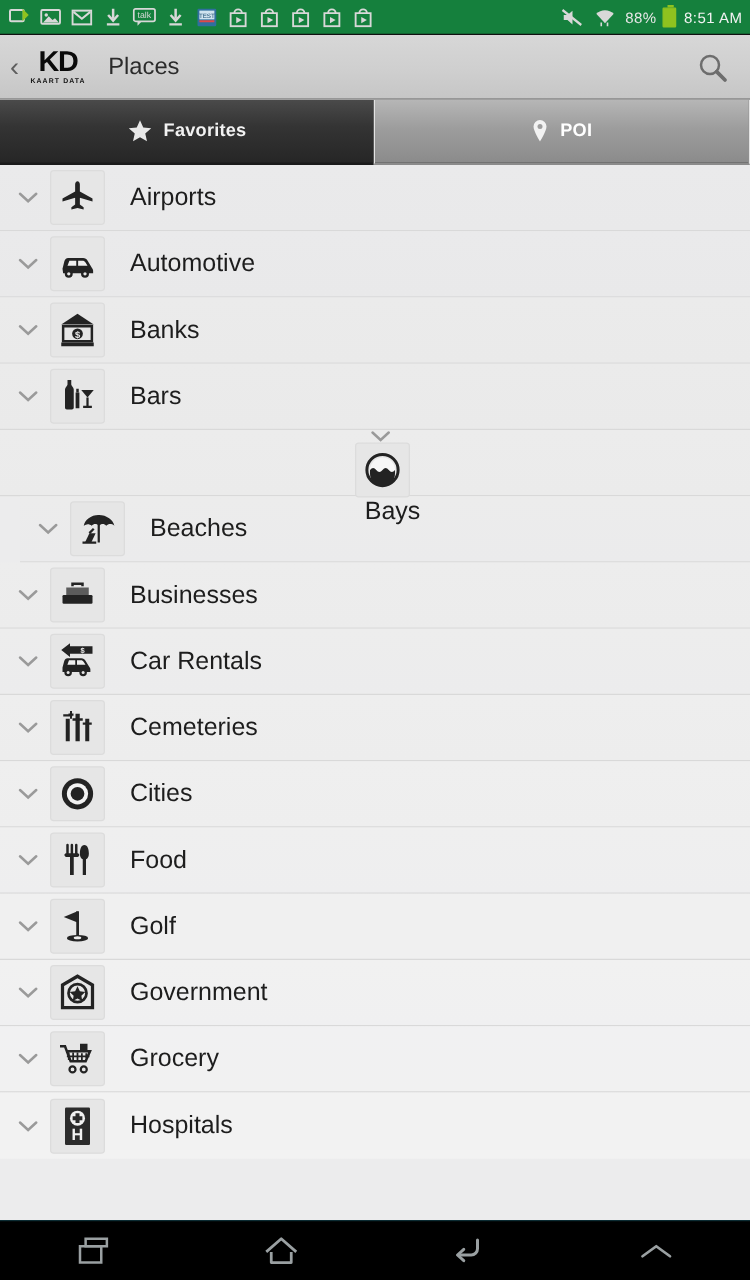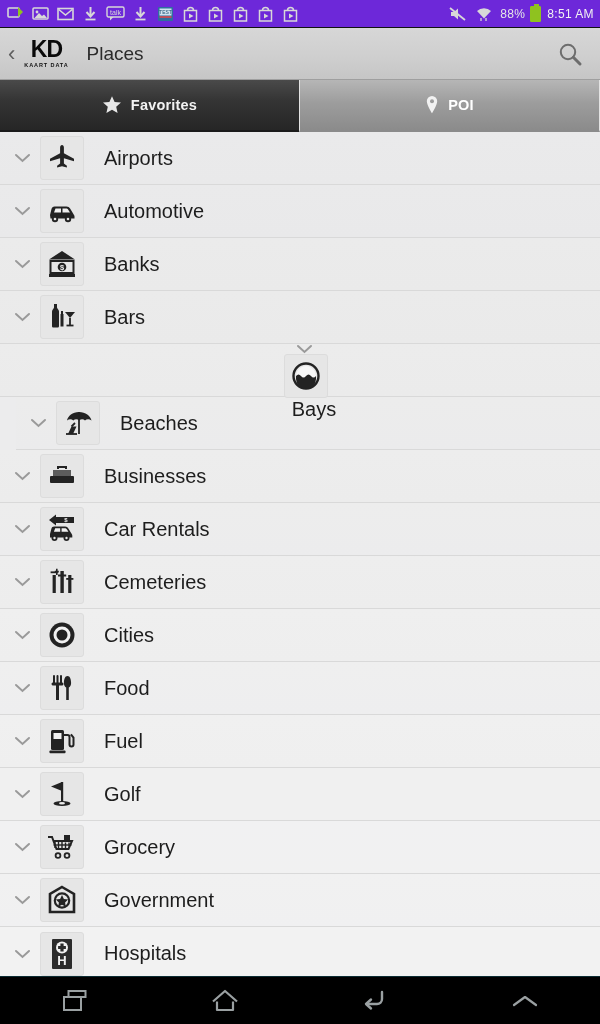--- a/index.html
+++ b/index.html
@@ -7,21 +7,21 @@
     width:600px; height:1024px;
     background:#000;
     font-family:"Liberation Sans", sans-serif;
     overflow:hidden;
   }
   #app { position:relative; width:600px; height:1024px; }
 
   
   .statusbar {
     height:28px; width:100%;
-    background:#6d28d9;
+    background:#15803d;
     display:flex; align-items:center;
     padding:0 6px 0 4px;
     border-bottom:1px solid #111;
   }
   .sb-left { display:flex; align-items:center; gap:3px; flex:1; }
   .sb-right { display:flex; align-items:center; gap:5px; }
   .sb-ico {
     width:22px; height:20px;
     display:flex; align-items:center; justify-content:center;
     color:#d8d8d8;
@@ -465,87 +465,71 @@
           <svg width="28" height="30" viewBox="0 0 28 30">
             <path d="M6 3 v7 M9.5 3 v7 M13 3 v7" stroke="#232323" stroke-width="2" stroke-linecap="round"></path>
             <path d="M4.6 9.5 h9.8 a1 1 0 0 1 -1 3 h-7.8 a1 1 0 0 1 -1 -3 z" fill="#232323"></path>
             <rect x="8" y="12" width="3" height="15" fill="#232323"></rect>
             <path d="M19.5 3 c2.6 0 3.6 3.5 3.6 7 c0 2.6 -1.2 4 -2.3 4.4 v12.6 h-2.6 v-12.6 c-1.1 -0.4 -2.3 -1.8 -2.3 -4.4 c0 -3.5 1 -7 3.6 -7 z" fill="#232323"></path>
           </svg>
         </span>
       <span class="row-label">Food</span>
     </div>
 
-    <div class="row" style="background:linear-gradient(to bottom,#f0f0f0,#efefef);">
-      <span class="chev">
-          <svg width="17" height="10" viewBox="0 0 17 10">
-            <path d="M2 2 L8.5 8 L15 2" fill="none" stroke="#9a9a9a" stroke-width="2" stroke-linecap="round"></path>
-          </svg>
-        </span>
-      <span class="icon-box">
-          <svg width="30" height="30" viewBox="0 0 30 30">
-            <rect x="4" y="4" width="13" height="20" rx="1.5" fill="#232323"></rect>
-            <rect x="6.5" y="7" width="8" height="6" fill="#f2f2f2"></rect>
-            <rect x="2.5" y="24.5" width="16" height="2.8" rx="0.8" fill="#232323"></rect>
-            <path d="M17 9 h3.5 c1.2 0 2 0.8 2 2 v7.5 a2 2 0 0 0 4 0 v-7 l-2.6 -3.2" fill="none" stroke="#232323" stroke-width="2"></path>
-          </svg>
-        </span>
-      <span class="row-label">Fuel</span>
-    </div>
 
     <div class="row" style="background:linear-gradient(to bottom,#f0f0f0,#f0f0f0);">
       <span class="chev">
           <svg width="17" height="10" viewBox="0 0 17 10">
             <path d="M2 2 L8.5 8 L15 2" fill="none" stroke="#9a9a9a" stroke-width="2" stroke-linecap="round"></path>
           </svg>
         </span>
       <span class="icon-box">
           <svg width="30" height="30" viewBox="0 0 30 30">
             <path d="M15 3 L4 7.5 L15 12 Z" fill="#232323"></path>
             <rect x="14" y="3" width="2.2" height="21" fill="#232323"></rect>
             <ellipse cx="15" cy="24.5" rx="8.5" ry="2.6" fill="#232323"></ellipse>
             <ellipse cx="15" cy="24.2" rx="3" ry="1.2" fill="#ececec"></ellipse>
           </svg>
         </span>
       <span class="row-label">Golf</span>
+    </div>
+
+    <div class="row" style="background:linear-gradient(to bottom,#f1f1f1,#f0f0f1);">
+      <span class="chev">
+          <svg width="17" height="10" viewBox="0 0 17 10">
+            <path d="M2 2 L8.5 8 L15 2" fill="none" stroke="#9a9a9a" stroke-width="2" stroke-linecap="round"></path>
+          </svg>
+        </span>
+      <span class="icon-box">
+          <svg width="30" height="30" viewBox="0 0 30 30">
+            <path d="M15 2 L27 9 V27 H3 V9 Z" fill="none" stroke="#232323" stroke-width="2.6"></path>
+            <circle cx="15" cy="15.5" r="7.2" fill="none" stroke="#232323" stroke-width="2.2"></circle>
+            <path d="M15 10 L16.9 13.9 L21.2 14.5 L18.1 17.5 L18.8 21.7 L15 19.7 L11.2 21.7 L11.9 17.5 L8.8 14.5 L13.1 13.9 Z" fill="#232323"></path>
+          </svg>
+        </span>
+      <span class="row-label">Government</span>
     </div>
 
     <div class="row" style="background:linear-gradient(to bottom,#f1f1f2,#f1f1f1);">
       <span class="chev">
           <svg width="17" height="10" viewBox="0 0 17 10">
             <path d="M2 2 L8.5 8 L15 2" fill="none" stroke="#9a9a9a" stroke-width="2" stroke-linecap="round"></path>
           </svg>
         </span>
       <span class="icon-box">
           <svg width="32" height="28" viewBox="0 0 32 28">
             <rect x="18" y="2" width="6" height="5" fill="#232323"></rect>
             <path d="M2 4 h4 l4.5 12 h12 l3.5 -8 h-19" fill="none" stroke="#232323" stroke-width="2"></path>
             <path d="M9 9 v6 M12.5 9 v6 M16 9 v6 M19.5 9.5 v5.5 M23 9.5 v4" stroke="#232323" stroke-width="1.4"></path>
             <path d="M7.5 12 h18" stroke="#232323" stroke-width="1.4"></path>
             <circle cx="12" cy="22.5" r="2.4" fill="none" stroke="#232323" stroke-width="1.8"></circle>
             <circle cx="21" cy="22.5" r="2.4" fill="none" stroke="#232323" stroke-width="1.8"></circle>
           </svg>
         </span>
       <span class="row-label">Grocery</span>
-    </div>
-
-    <div class="row" style="background:linear-gradient(to bottom,#f1f1f1,#f0f0f1);">
-      <span class="chev">
-          <svg width="17" height="10" viewBox="0 0 17 10">
-            <path d="M2 2 L8.5 8 L15 2" fill="none" stroke="#9a9a9a" stroke-width="2" stroke-linecap="round"></path>
-          </svg>
-        </span>
-      <span class="icon-box">
-          <svg width="30" height="30" viewBox="0 0 30 30">
-            <path d="M15 2 L27 9 V27 H3 V9 Z" fill="none" stroke="#232323" stroke-width="2.6"></path>
-            <circle cx="15" cy="15.5" r="7.2" fill="none" stroke="#232323" stroke-width="2.2"></circle>
-            <path d="M15 10 L16.9 13.9 L21.2 14.5 L18.1 17.5 L18.8 21.7 L15 19.7 L11.2 21.7 L11.9 17.5 L8.8 14.5 L13.1 13.9 Z" fill="#232323"></path>
-          </svg>
-        </span>
-      <span class="row-label">Government</span>
     </div>
 
     <div class="row" style="background:linear-gradient(to bottom,#f2f2f2,#f2f2f2);border-bottom:none;">
       <span class="chev">
           <svg width="17" height="10" viewBox="0 0 17 10">
             <path d="M2 2 L8.5 8 L15 2" fill="none" stroke="#9a9a9a" stroke-width="2" stroke-linecap="round"></path>
           </svg>
         </span>
       <span class="icon-box">
           <svg width="24" height="32" viewBox="0 0 24 32">

